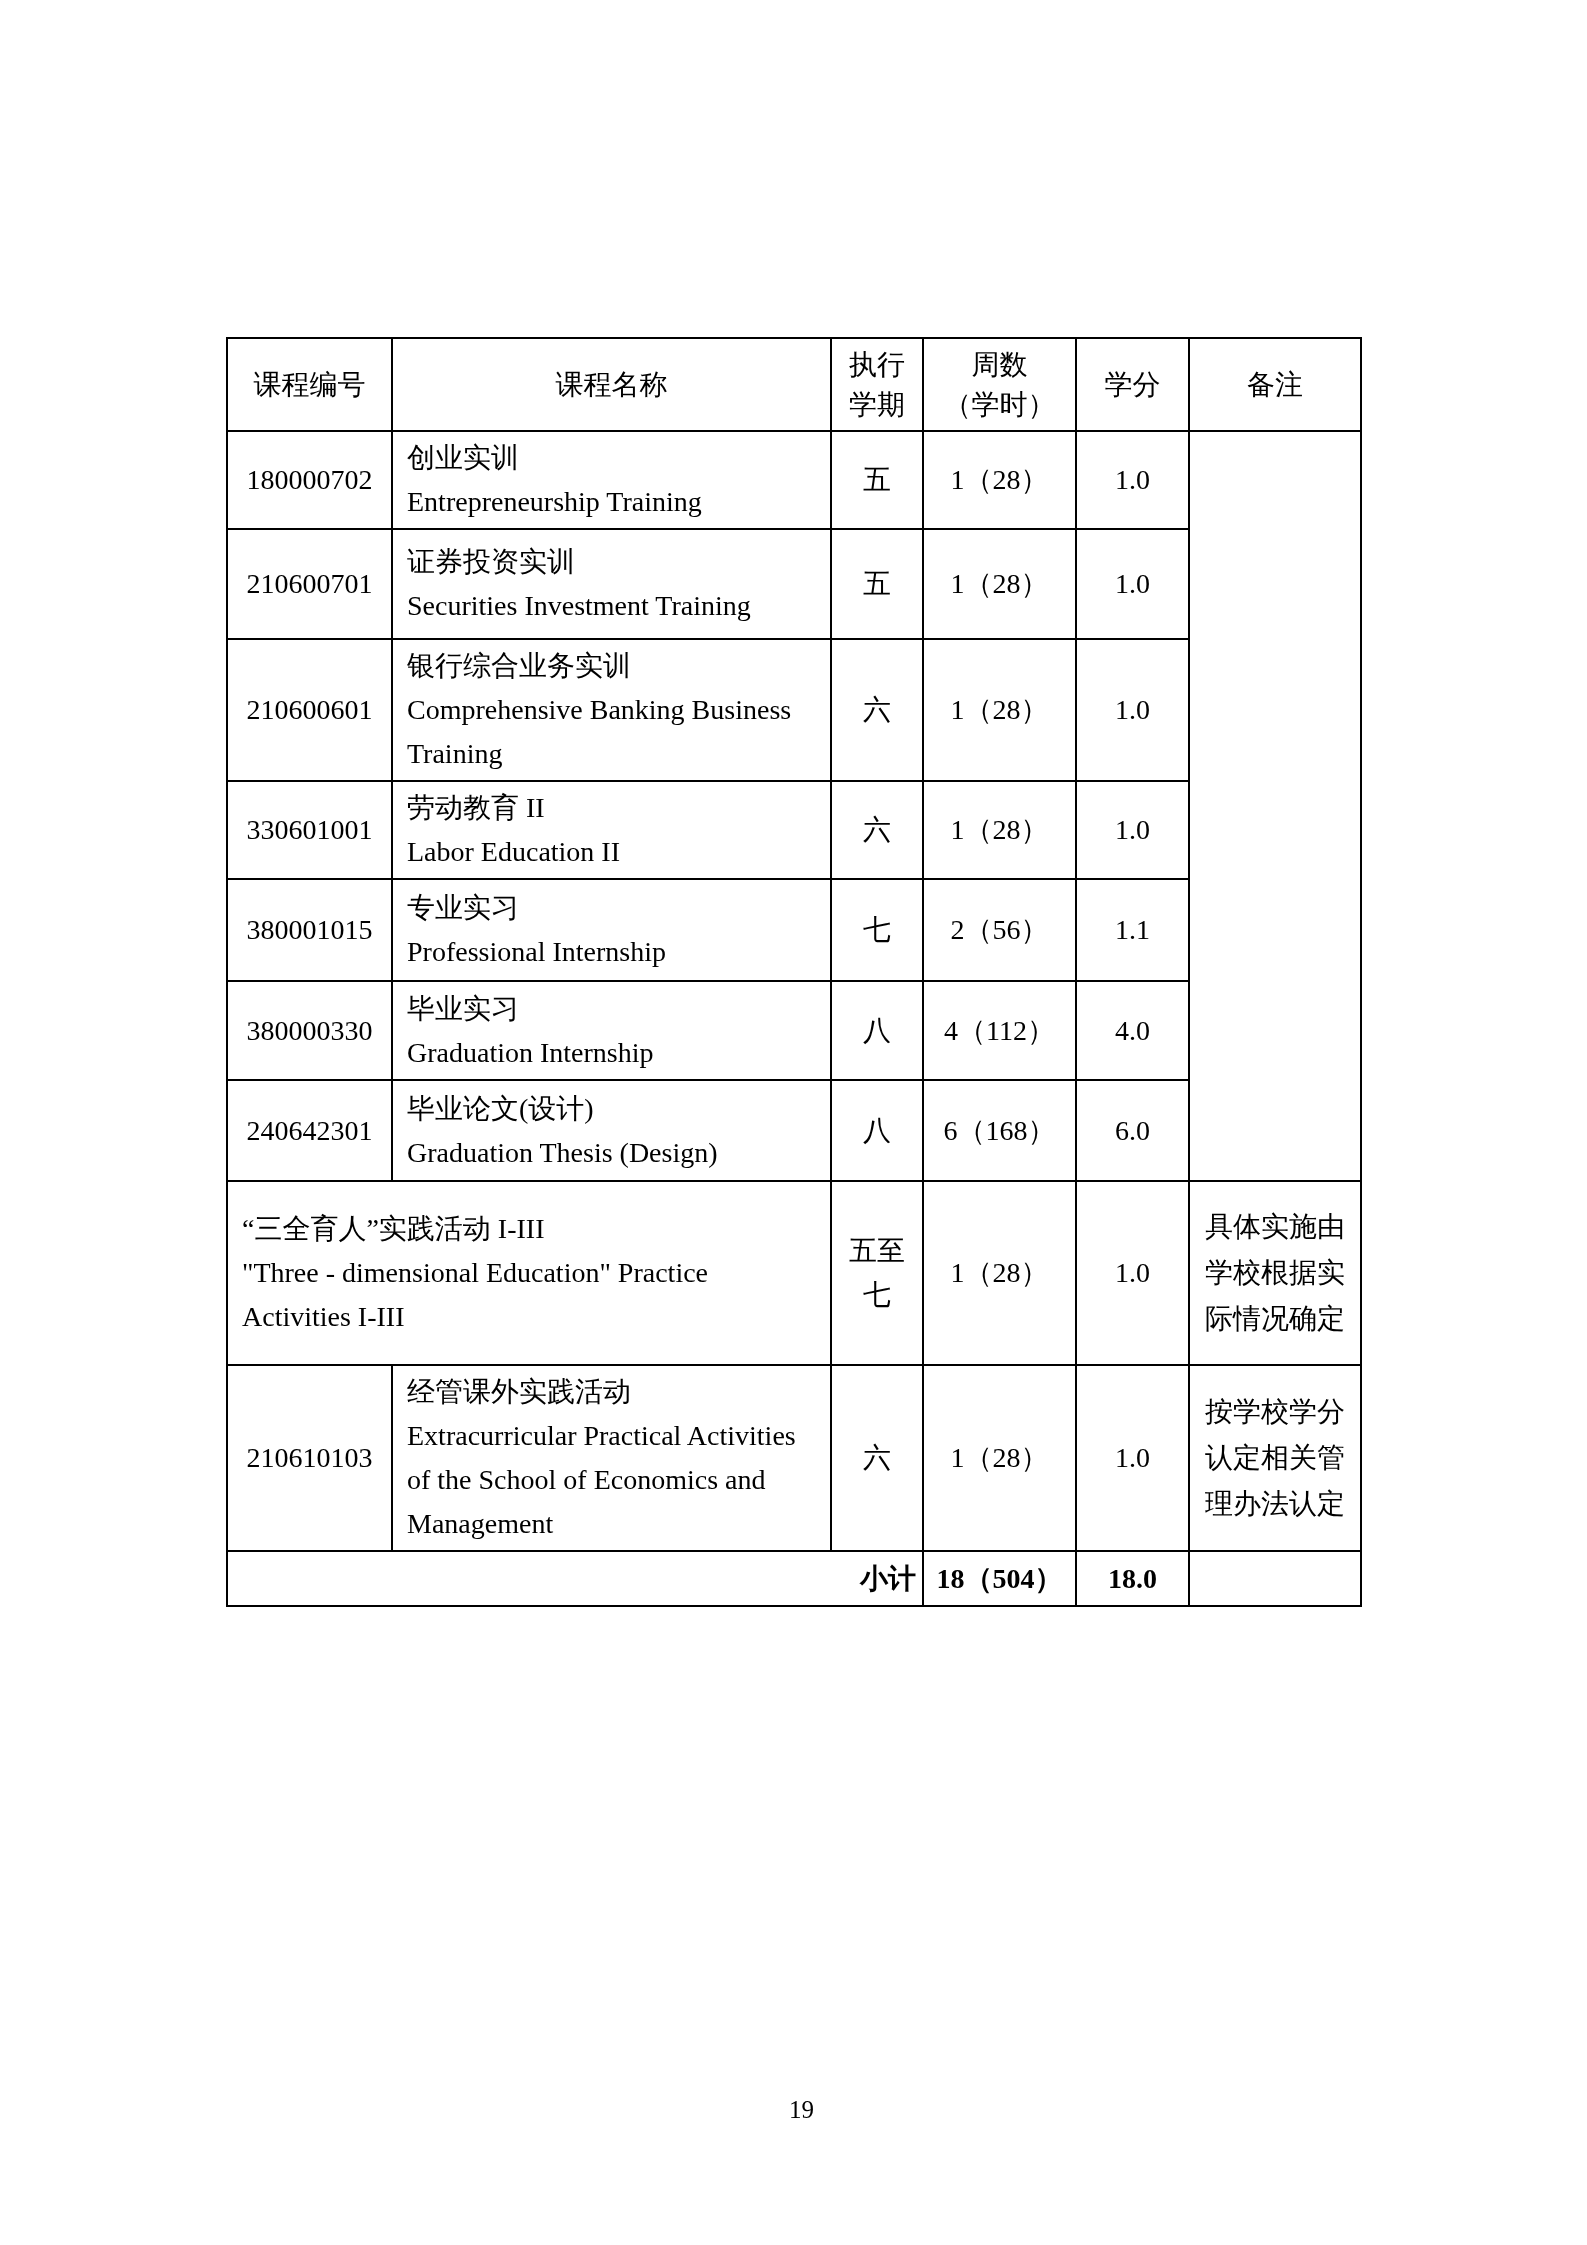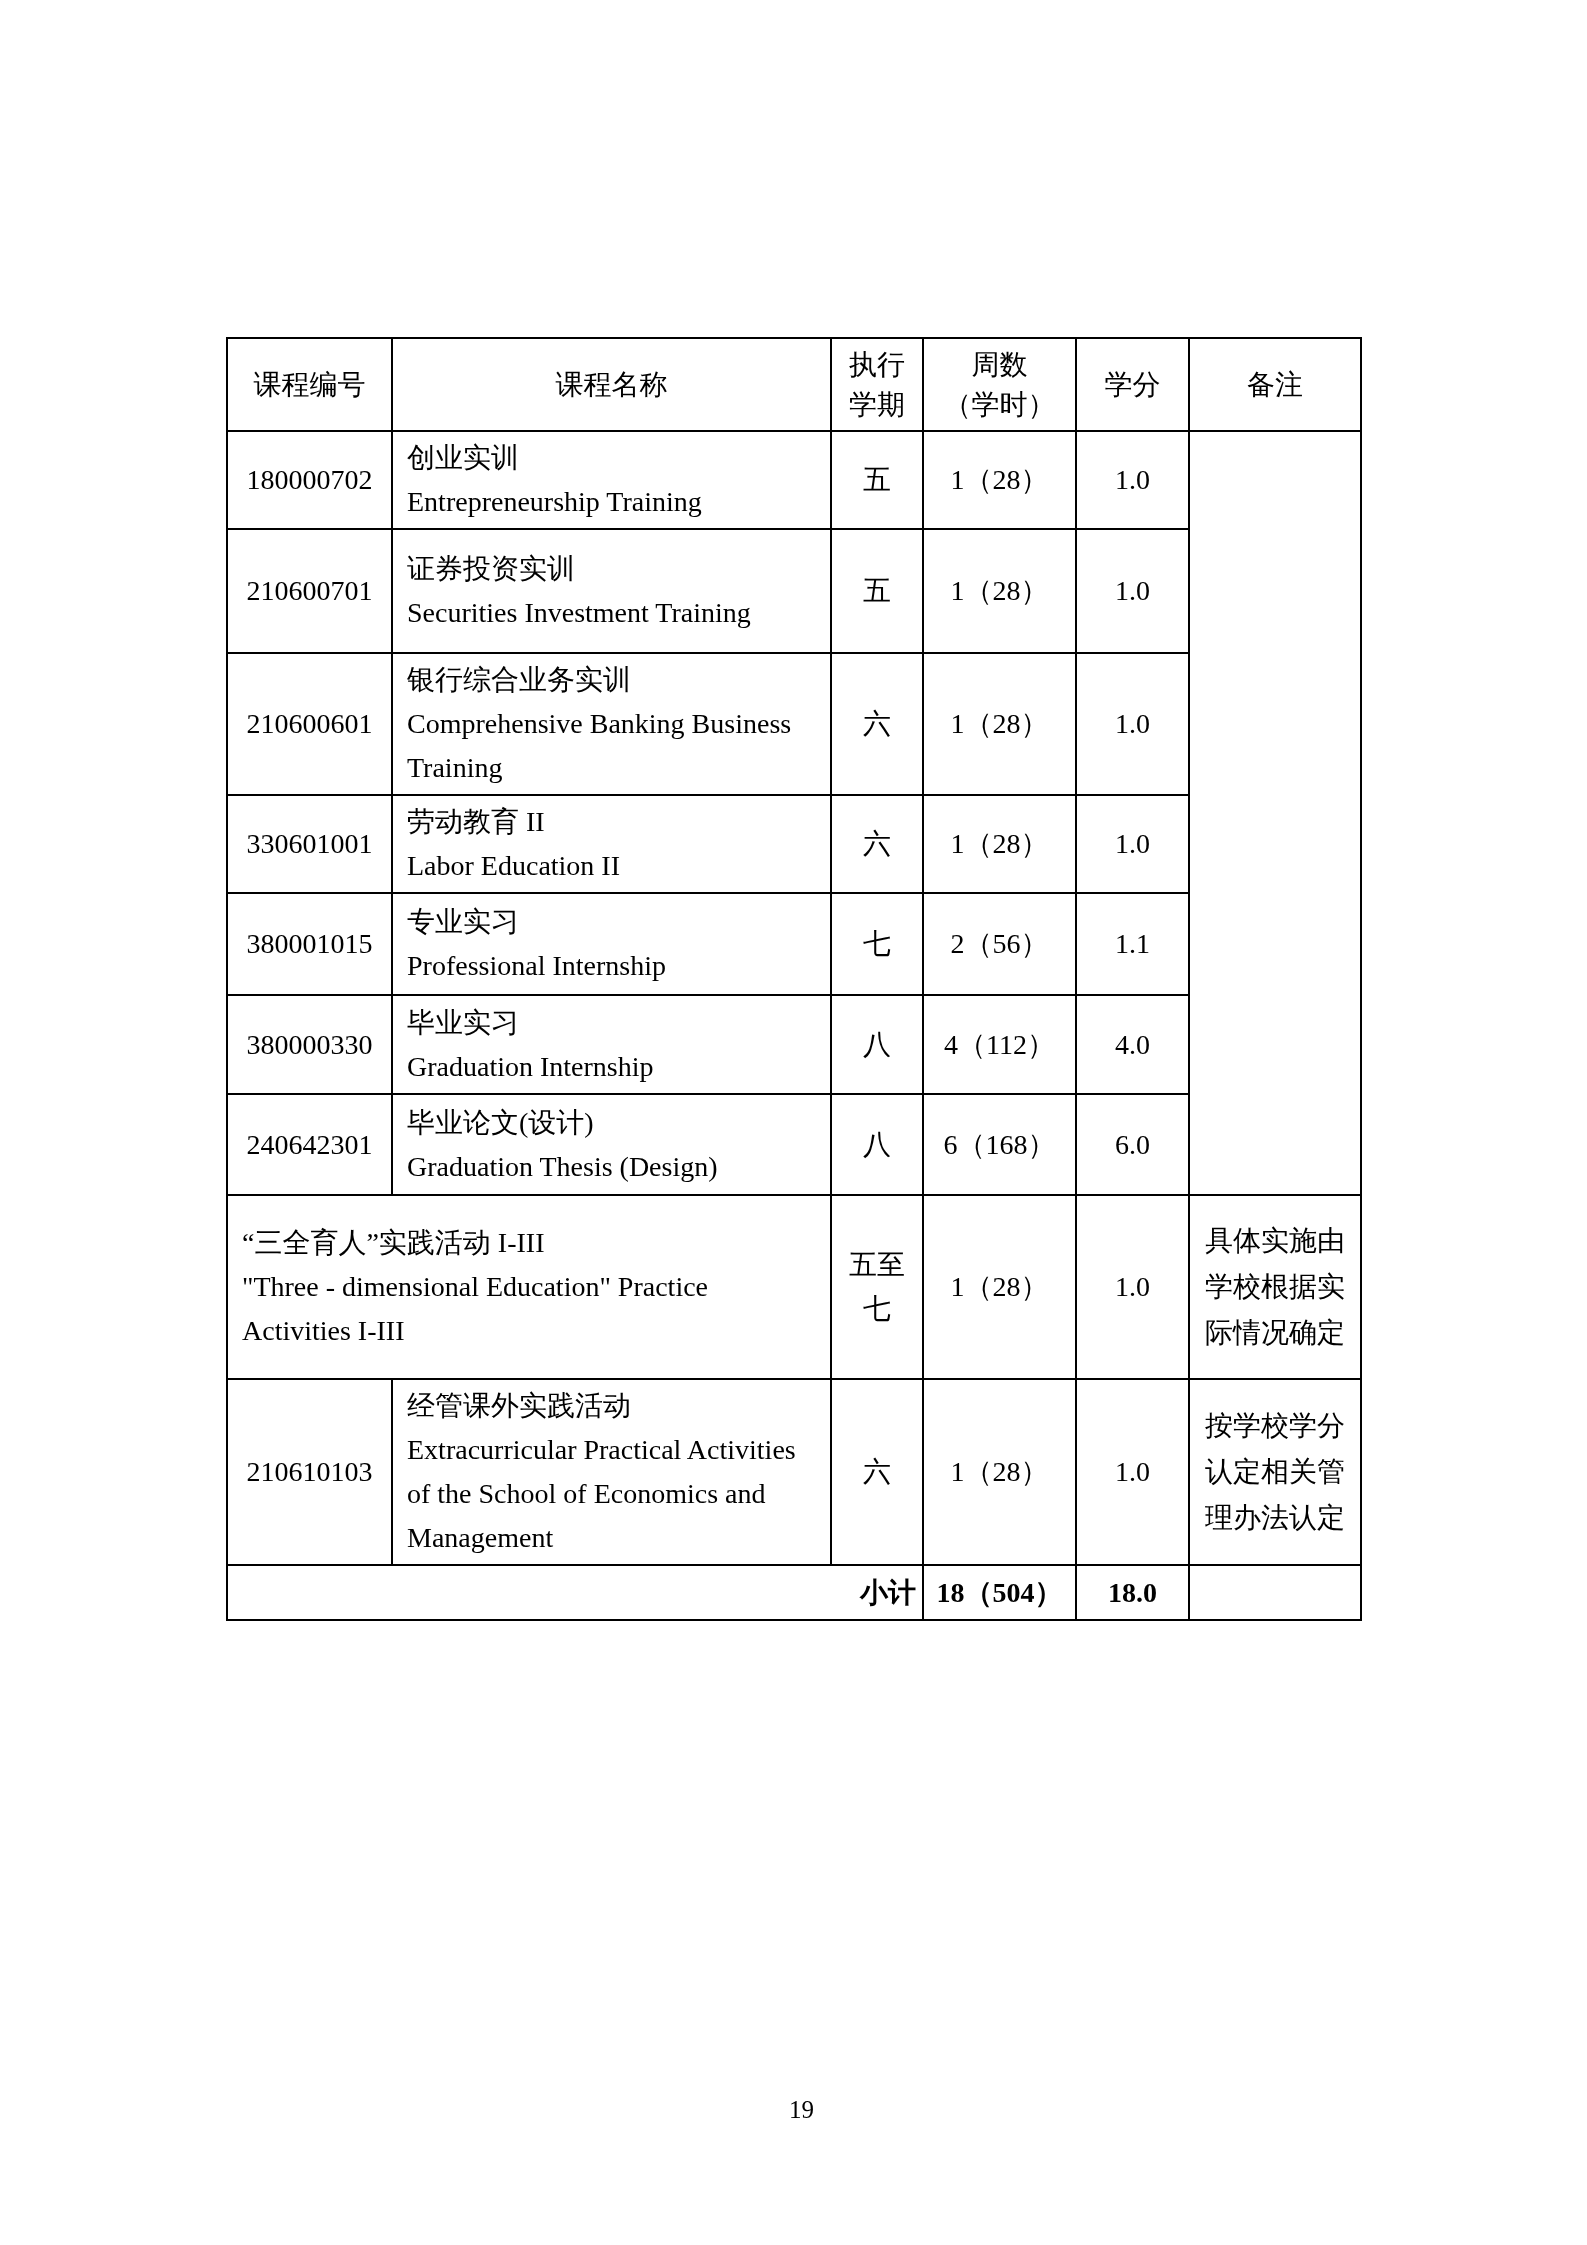--- a/index.html
+++ b/index.html
@@ -108,21 +108,21 @@
       <td class="name-cell">
         <div>创业实训</div>
         <div>Entrepreneurship Training</div>
       </td>
       <td>五</td>
       <td>1（28）</td>
       <td>1.0</td>
       <td rowspan="7"></td>
     </tr>
 
-    <tr style="height:124px">
+    <tr style="height:110px">
       <td>210600701</td>
       <td class="name-cell">
         <div>证券投资实训</div>
         <div>Securities Investment Training</div>
       </td>
       <td>五</td>
       <td>1（28）</td>
       <td>1.0</td>
     </tr>
 

